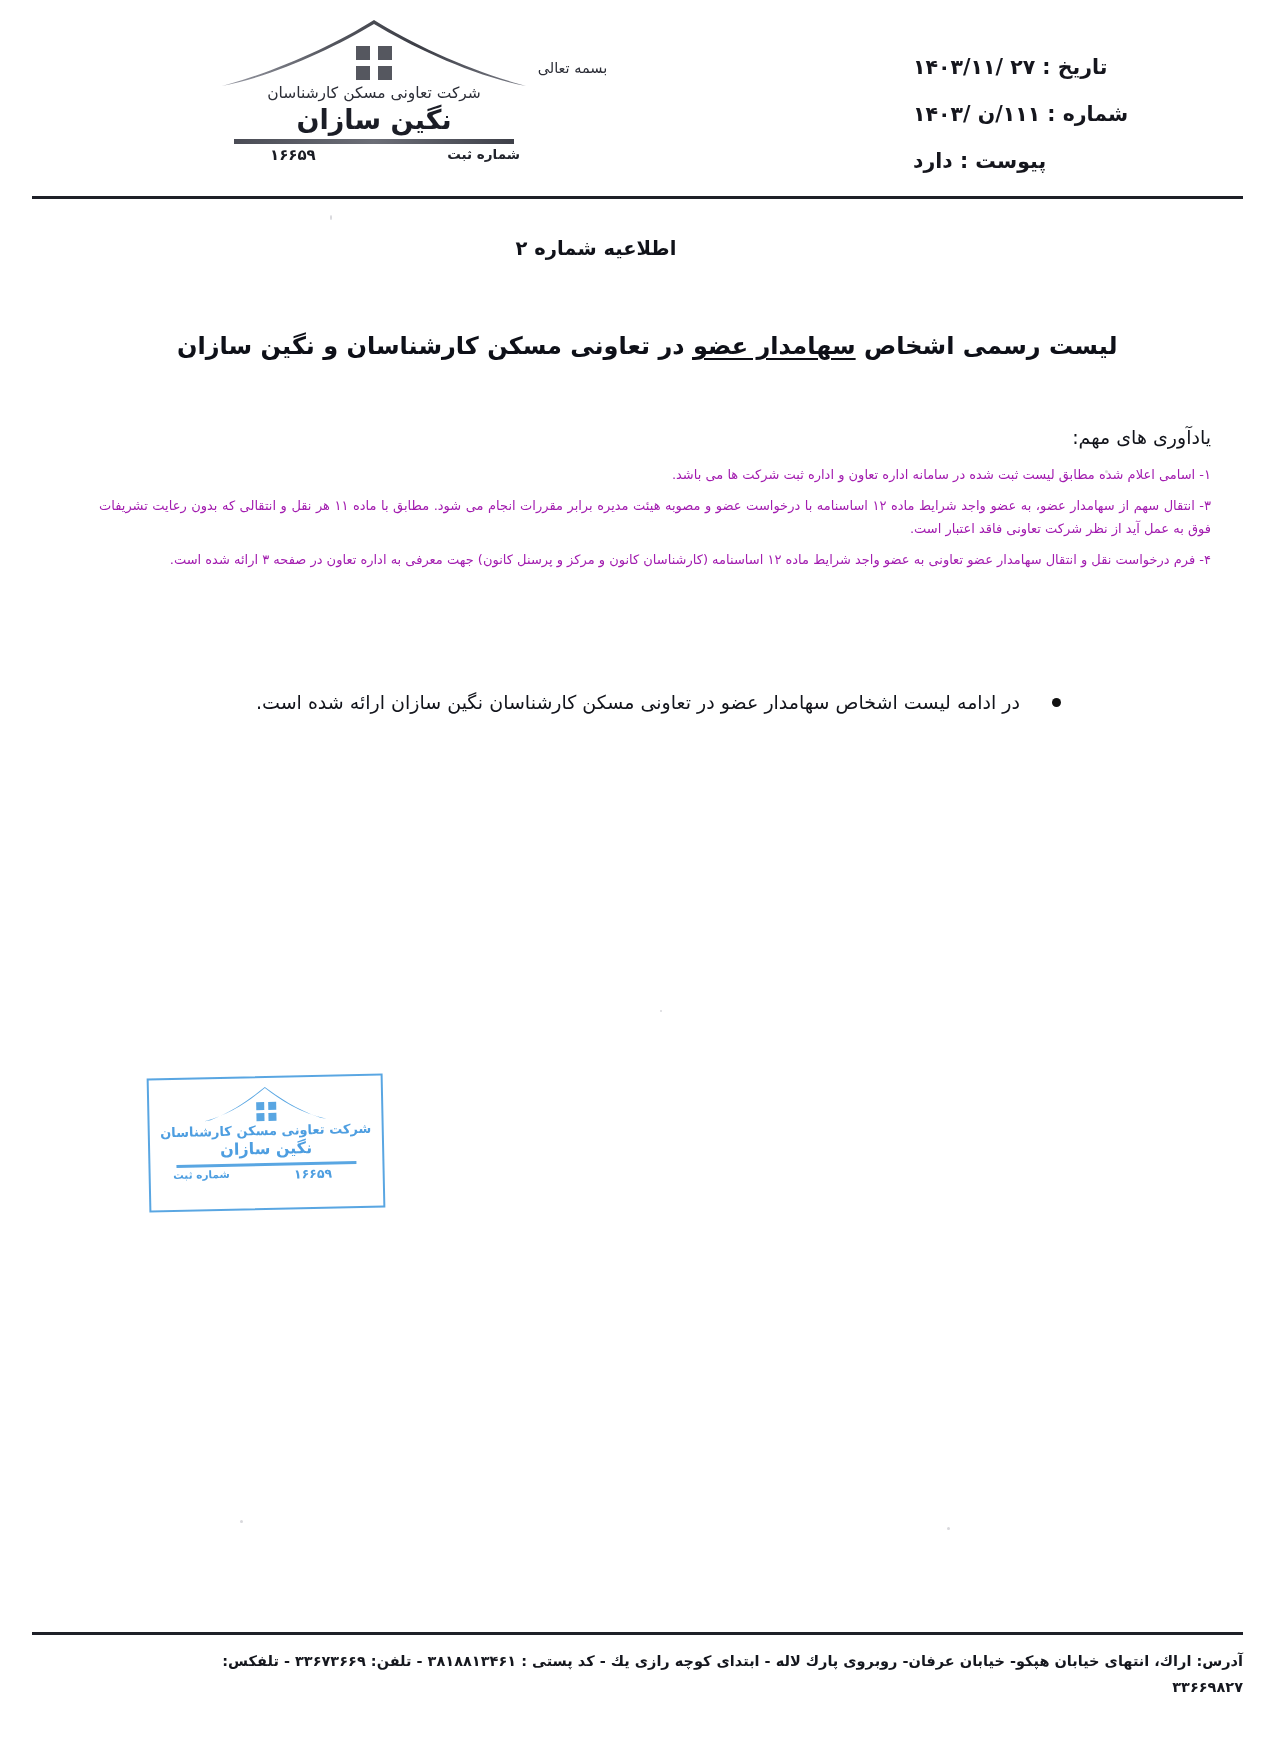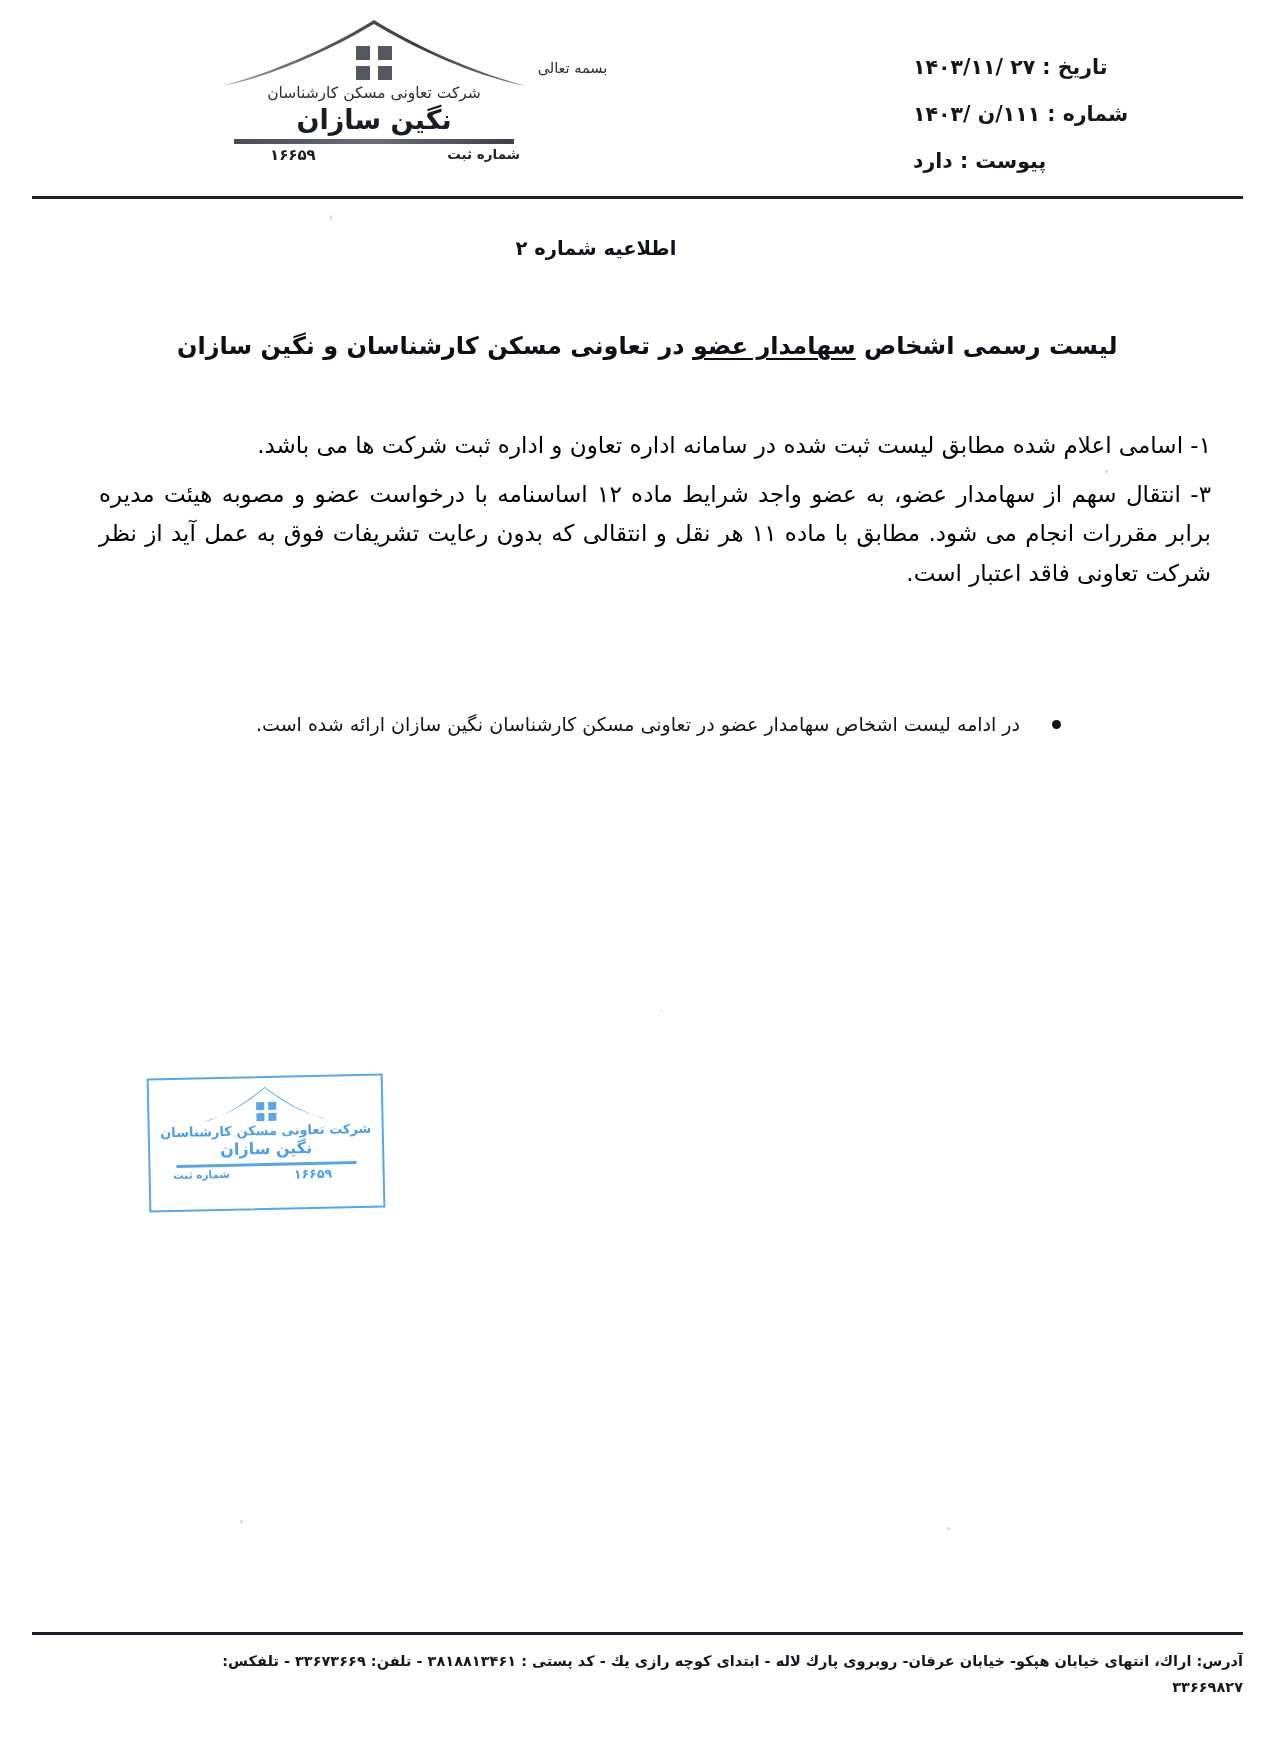--- a/index.html
+++ b/index.html
@@ -144,23 +144,23 @@
     padding:0 64px 0 72px;
   }
   .notes-label{
     font-size:19px;
     font-weight:400;
     color:#12141b;
     text-align:right;
     margin-bottom:16px;
   }
   .note{
-    font-size:23px;
+    font-size:13px;
     line-height:1.72;
-    color:#000000;
+    color:#a21caf;
     text-align:justify;
     text-align-last:right;
     margin-bottom:9px;
   }
 
   .bullet-wrap{
     margin-top:115px;
     padding:0 64px 0 72px;
   }
   .bullet-row{
@@ -287,22 +287,24 @@
 
   <div class="body">
 
     <div class="announce">اطلاعیه شماره ۲</div>
 
     <div class="maintitle">
       <span>لیست رسمی اشخاص </span><u>سهامدار عضو</u><span> در تعاونی مسکن کارشناسان و نگین سازان</span>
     </div>
 
     <div class="notes">
+      <div class="notes-label">یادآوری های مهم:</div>
       <div class="note">۱- اسامی اعلام شده مطابق لیست ثبت شده در سامانه اداره تعاون و اداره ثبت شرکت ها می باشد.</div>
       <div class="note">۳- انتقال سهم از سهامدار عضو، به عضو واجد شرایط ماده ۱۲ اساسنامه با درخواست عضو و مصوبه هیئت مدیره برابر مقررات انجام می شود. مطابق با ماده ۱۱ هر نقل و انتقالی که بدون رعایت تشریفات فوق به عمل آید از نظر شرکت تعاونی فاقد اعتبار است.</div>
+      <div class="note">۴- فرم درخواست نقل و انتقال سهامدار عضو تعاونی به عضو واجد شرایط ماده ۱۲ اساسنامه (کارشناسان کانون و مرکز و پرسنل کانون) جهت معرفی به اداره تعاون در صفحه ۳ ارائه شده است.</div>
     </div>
 
     <div class="bullet-wrap">
       <div class="bullet-row">
         <span class="bullet-dot"></span>
         <span class="bullet-text">در ادامه لیست اشخاص سهامدار عضو در تعاونی مسکن کارشناسان نگین سازان ارائه شده است.</span>
       </div>
     </div>
   </div>
 

